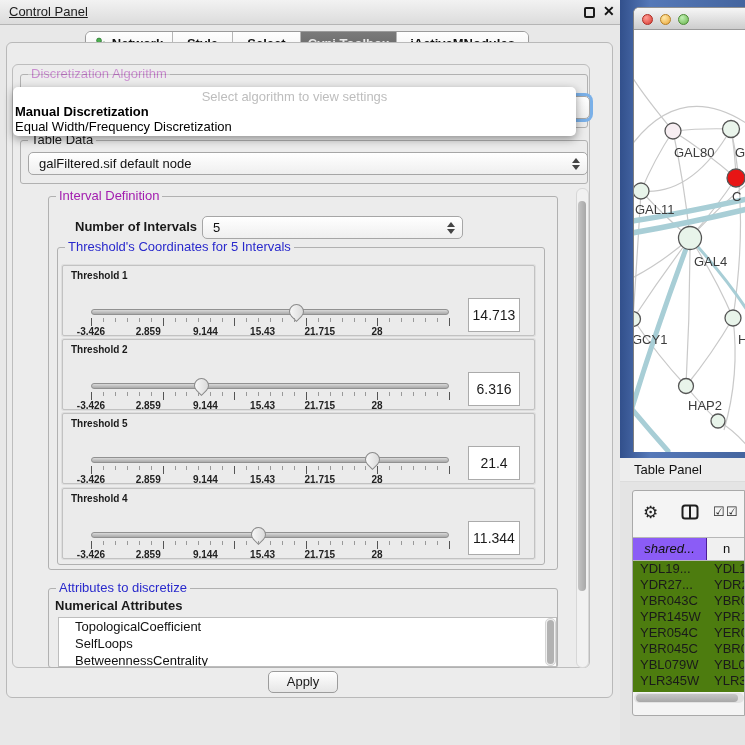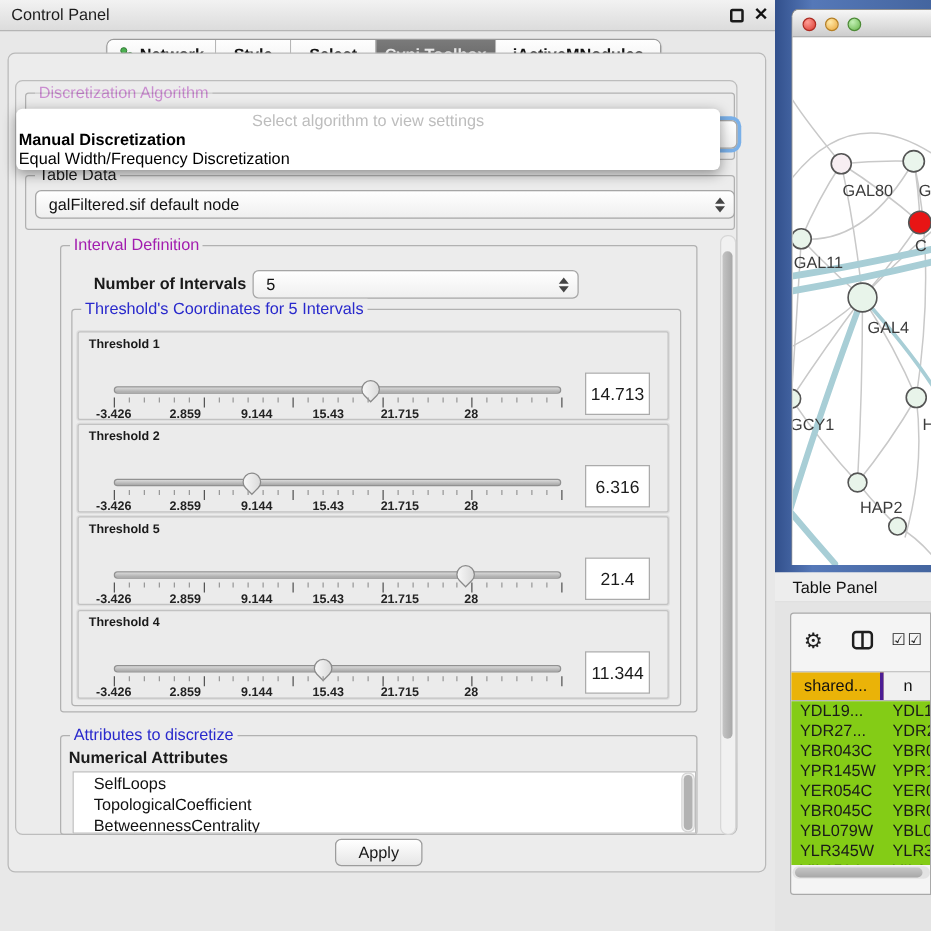--- a/index.html
+++ b/index.html
@@ -5,21 +5,21 @@
   * { margin:0; padding:0; box-sizing:border-box; }
   html,body { width:745px; height:745px; overflow:hidden; }
   body { font-family:"Liberation Sans", sans-serif; font-size:13px; color:#1a1a1a; }
   #root { position:relative; width:745px; height:745px; background:#e8e8e8; overflow:hidden; }
   .abs { position:absolute; }
 
   
   #control-panel { position:absolute; left:0; top:0; width:620px; height:745px; background:#e8e8e8; }
   .cp-titlebar { position:absolute; left:0; top:0; width:620px; height:25px;
     background:linear-gradient(#f2f2f2,#dcdcdc); border-bottom:1px solid #b5b5b5; }
-  .cp-title { position:absolute; left:9px; top:4px; font-size:13px; color:#1c1c1c; }
+  .cp-title { position:absolute; left:9px; top:4px; font-size:13px; color:#1c1c1c;text-decoration:underline; }
   .float-icon { position:absolute; left:584px; top:7px; width:11px; height:11px; border:2px solid #1a1a1a; border-radius:2px; }
   .close-icon { position:absolute; left:603px; top:3px; font-size:14px; font-weight:bold; color:#111; }
 
   
   .tabgroup { position:absolute; display:flex; border:1px solid #9a9a9a; border-radius:6px; overflow:hidden;
     background:#fdfdfd; box-shadow:0 1px 1px rgba(0,0,0,.12); }
   .tabseg { display:flex; align-items:center; justify-content:center; gap:5px; height:100%;
     background:linear-gradient(#fefefe,#f0f0f0); border-right:1px solid #b6b6b6; font-size:13px; font-weight:bold; color:#111; }
   .tabseg:last-child { border-right:none; }
   .tabseg.sel { background:linear-gradient(#7a7a7a,#636363); color:#e9e9e9; }
@@ -106,23 +106,23 @@
   #tp-bg { position:absolute; left:620px; top:482px; width:125px; height:263px; background:#e4e4e4; }
   #table-panel { position:absolute; left:632px; top:490px; width:113px; height:226px;
     background:#f4f4f4; border:1px solid #a9a9a9; border-radius:3px 0 0 3px; overflow:hidden; }
   .tp-toolbar { position:absolute; left:0; top:0; width:113px; height:46px; }
   .gear { position:absolute; left:10px; top:11px; font-size:17px; color:#222; }
   .split-svg { position:absolute; left:48px; top:13px; }
   .cbx { position:absolute; top:13px; font-size:13px; color:#222; }
   .cbx1 { left:80px; } .cbx2 { left:93px; }
   .tp-header { position:absolute; left:0; top:46px; width:113px; height:24px; display:flex; border-top:1px solid #b7b7b7; border-bottom:1px solid #b7b7b7; }
   .hc { font-size:13px; text-align:center; line-height:22px; color:#111; overflow:hidden; white-space:nowrap; }
-  .hc1 { width:74px; background:#eab308; border-right:3px solid #4c1d95; }
+  .hc1 { width:74px; background:#8b5cf6; border-right:1px solid #4c1d95;font-style:italic; }
   .hc2 { flex:1; background:#f0f0f0; }
-  #rows { position:absolute; left:0; top:70px; width:113px; height:131px; background:#84cc16; overflow:hidden; }
+  #rows { position:absolute; left:0; top:70px; width:113px; height:131px; background:#4d7c0f; overflow:hidden; }
   .trow { display:flex; height:16px; line-height:16px; font-size:13px; white-space:nowrap; }
   .trow .c1 { width:74px; padding-left:7px; overflow:hidden; }
   .trow .c2 { flex:1; padding-left:7px; overflow:hidden; }
   .hscroll { position:absolute; left:1px; top:202px; width:110px; height:10px; background:#e3e3e3; border-radius:5px; }
   .hthumb { position:absolute; left:2px; top:1px; width:102px; height:8px; background:linear-gradient(#c6c6c6,#a8a8a8); border-radius:4px; }
 
   svg text { font-family:"Liberation Sans", sans-serif; }
 </style>
 </head>
 <body>
@@ -398,22 +398,22 @@
           </div>
           <div class="vbox">11.344</div>
         </div>
       </div>
 
     <div class="groupbox" style="left:48px;top:588px;width:510px;height:80px;">
       <span class="grouplabel lab-blue">Attributes to discretize</span>
     </div>
     <span class="abs" style="left:55px;top:598px;font-weight:bold;">Numerical Attributes</span>
     <div id="attr-listbox">
+        <div class="attr-item">TopologicalCoefficient</div>
         <div class="attr-item">SelfLoops</div>
-        <div class="attr-item">TopologicalCoefficient</div>
         <div class="attr-item">BetweennessCentrality</div>
       </div>
     <div id="attr-scroll">
         <div id="attr-thumb"></div>
       </div>
 
     <div class="button" style="left:268px;top:671px;width:70px;height:22px;line-height:20px;">Apply</div>
 
   </div>
 

